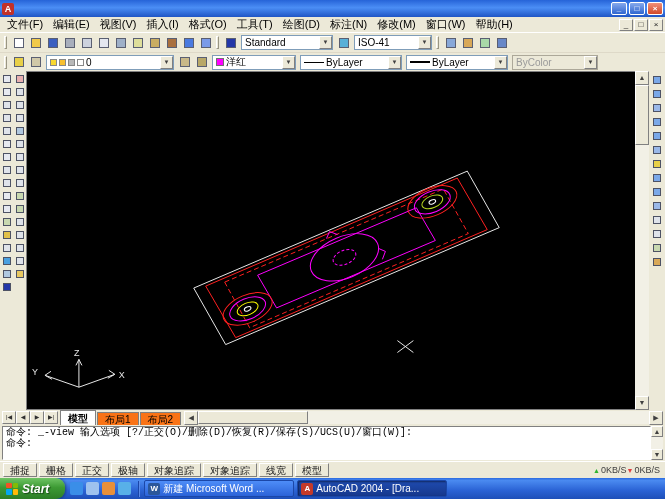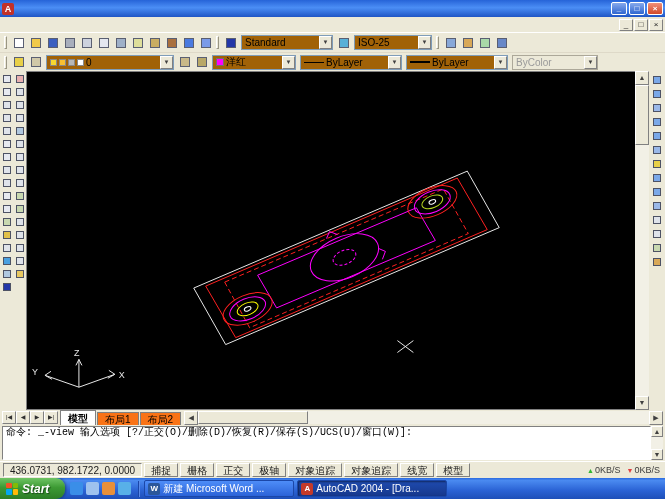--- a/index.html
+++ b/index.html
@@ -23,21 +23,21 @@
   
   .toolbar{display:flex;align-items:center;background:#ece9d8;padding:1px 2px;}
   .toolbar1{flex:0 0 20px;border-bottom:1px solid #ded9c8;}
   .toolbar2{flex:0 0 17px;}
   .grip{width:3px;height:13px;border-left:1px solid #fff;border-top:1px solid #fff;border-right:1px solid #9a9684;border-bottom:1px solid #9a9684;margin:0 3px 0 2px;flex:0 0 3px;}
   .tbgroup{display:flex;align-items:center;}
   .tbicon{width:17px;height:16px;display:flex;align-items:center;justify-content:center;}
   .tbicon .glyph{width:10px;height:10px;border:1px solid #5a5f72;display:block;}
   .sicon{width:12px;height:12px;display:flex;align-items:center;justify-content:center;margin-bottom:1px;}
   .sicon .glyph{width:8px;height:8px;border:1px solid #4d5264;display:block;}
-  .combo{height:15px;background:#a16207;border:1px solid #7f9db9;display:flex;align-items:center;font-size:10px;gap:2px;padding-left:3px;margin:0 2px;white-space:nowrap;overflow:hidden;}
+  .combo{height:15px;background:#ffffff;border:1px solid #7f9db9;display:flex;align-items:center;font-size:10px;gap:2px;padding-left:3px;margin:0 2px;white-space:nowrap;overflow:hidden;}
   .combo .carrow{margin-left:auto;width:13px;height:13px;flex:0 0 13px;background:#ece9d8;border:1px solid;border-color:#fff #808080 #808080 #fff;font-size:6px;line-height:11px;text-align:center;color:#404040;}
   .combo.disabled{background:#ece9d8;color:#9a9a9a;border-color:#aca899;}
   .swatch{width:8px;height:8px;border:1px solid #707070;flex:0 0 8px;}
   .mini{width:7px;height:7px;border:1px solid #888;flex:0 0 7px;}
   .ltline{width:20px;height:1px;background:#000;flex:0 0 20px;}
 
   
   .main{flex:1;display:flex;min-height:0;}
   .vstrip{flex:0 0 13px;background:#ece9d8;display:flex;flex-direction:column;align-items:center;padding-top:2px;}
   .canvas{flex:1;background:#000;position:relative;border:1px solid #808080;border-right:none;cursor:crosshair;}
@@ -63,21 +63,21 @@
   .cmdarea{flex:0 0 36px;background:#ece9d8;padding:1px 2px;display:flex;}
   .cmdbox{flex:1;background:#fff;border:1px solid;border-color:#808080 #fff #fff #808080;font-family:Liberation Mono, monospace;font-size:10px;line-height:11px;padding:0 3px;overflow:hidden;color:#000;}
   .cmdscroll{flex:0 0 12px;display:flex;flex-direction:column;background:#f2f0e6;}
   .cmdscroll .sbtn{height:11px;flex:0 0 11px;line-height:9px;}
   .cmdscroll .vfill{flex:1;}
 
   
   .statusbar{flex:0 0 17px;display:flex;align-items:center;background:#ece9d8;gap:2px;padding:0 3px;border-top:1px solid #fff;font-size:10px;}
   .coords{border:1px solid;border-color:#808080 #fff #fff #808080;padding:0 6px;height:14px;line-height:13px;white-space:nowrap;color:#202020;}
   .stoggle{border:1px solid;border-color:#fff #808080 #808080 #fff;background:#ece9d8;padding:0 6px;height:14px;line-height:13px;white-space:nowrap;color:#202020;}
-  .net-meters{margin-left:auto;display:flex;gap:6px;align-items:center;padding-right:2px;}
+  .net-meters{margin-left:auto;display:flex;gap:0;align-items:center;padding-right:2px;}
   .net-item{display:flex;align-items:center;gap:1px;color:#404040;}
   .net-arrow{font-style:normal;font-size:7px;}
   .net-item b{font-weight:normal;font-size:9px;}
 
   
   .taskbar{flex:0 0 21px;display:flex;align-items:center;background:linear-gradient(180deg,#2a6ae0 0%,#4a8af0 12%,#2a62d4 60%,#1e4fb8 100%);overflow:hidden;}
   .start{height:21px;display:flex;align-items:center;gap:4px;padding:0 16px 0 6px;border-radius:0 9px 9px 0;background:linear-gradient(180deg,#6fc464 0%,#3d9a34 45%,#2d7d26 100%);box-shadow:1px 0 3px rgba(0,0,0,.4);color:#fff;font-weight:bold;font-style:italic;font-size:12px;text-shadow:1px 1px 1px #1a4a16;}
   .flag{width:12px;height:12px;display:grid;grid-template-columns:1fr 1fr;grid-template-rows:1fr 1fr;gap:1px;}
   .flag i{border-radius:1px;display:block;}
   .flag i:nth-child(1){background:#f35325;}
@@ -104,20 +104,33 @@
   <div class="titlebar">
     <div class="app-icon">A</div>
     <div class="tb-btns">
       <div class="win-btn">_</div>
       <div class="win-btn">□</div>
       <div class="win-btn close">×</div>
     </div>
   </div>
 
   <div class="menubar">
+    <span id="menu-items" style="display:flex">
+        <span class="menu-item">文件(F)</span>
+        <span class="menu-item">编辑(E)</span>
+        <span class="menu-item">视图(V)</span>
+        <span class="menu-item">插入(I)</span>
+        <span class="menu-item">格式(O)</span>
+        <span class="menu-item">工具(T)</span>
+        <span class="menu-item">绘图(D)</span>
+        <span class="menu-item">标注(N)</span>
+        <span class="menu-item">修改(M)</span>
+        <span class="menu-item">窗口(W)</span>
+        <span class="menu-item">帮助(H)</span>
+      </span>
     <div class="doc-btns">
       <div class="doc-btn">_</div>
       <div class="doc-btn">□</div>
       <div class="doc-btn">×</div>
     </div>
   </div>
 
   <div class="toolbar toolbar1">
     <div class="grip"></div>
     <div class="tbgroup">
@@ -167,21 +180,21 @@
     <div class="combo" style="width:92px">
       <span>Standard</span>
       <span class="carrow">▼</span>
     </div>
     <div class="tbgroup">
         <div class="tbicon">
           <i class="glyph" style="background: rgb(88, 176, 216);"></i>
         </div>
       </div>
     <div class="combo" style="width:78px">
-      <span>ISO-25</span>
+      <span>ISO-41</span>
       <span class="carrow">▼</span>
     </div>
     <div class="grip"></div>
     <div class="tbgroup">
         <div class="tbicon">
           <i class="glyph" style="background: rgb(136, 168, 216);"></i>
         </div>
         <div class="tbicon">
           <i class="glyph" style="background: rgb(216, 168, 88);"></i>
         </div>
@@ -457,30 +470,30 @@
       <div class="sbtn" style="width:14px;flex:0 0 14px">◀</div>
       <div class="hthumb"></div>
       <div class="hfill"></div>
       <div class="sbtn" style="width:14px;flex:0 0 14px">▶</div>
     </div>
   </div>
 
   <div class="cmdarea">
     <div class="cmdbox" id="cmd-lines">
         <div class="cmd-line">命令: _-view 输入选项 [?/正交(O)/删除(D)/恢复(R)/保存(S)/UCS(U)/窗口(W)]:</div>
+        <div class="cmd-line">命令:</div>
       </div>
     <div class="cmdscroll">
       <div class="sbtn">▲</div>
       <div class="vfill"></div>
       <div class="sbtn">▼</div>
     </div>
   </div>
 
   <div class="statusbar">
-    <span class="coords">436.0731, 982.1722, 0.0000</span>
     <span id="status-toggles" style="display:flex;gap:2px">
         <span class="stoggle">捕捉</span>
         <span class="stoggle">栅格</span>
         <span class="stoggle">正交</span>
         <span class="stoggle">极轴</span>
         <span class="stoggle">对象追踪</span>
         <span class="stoggle">对象追踪</span>
         <span class="stoggle">线宽</span>
         <span class="stoggle">模型</span>
       </span>

